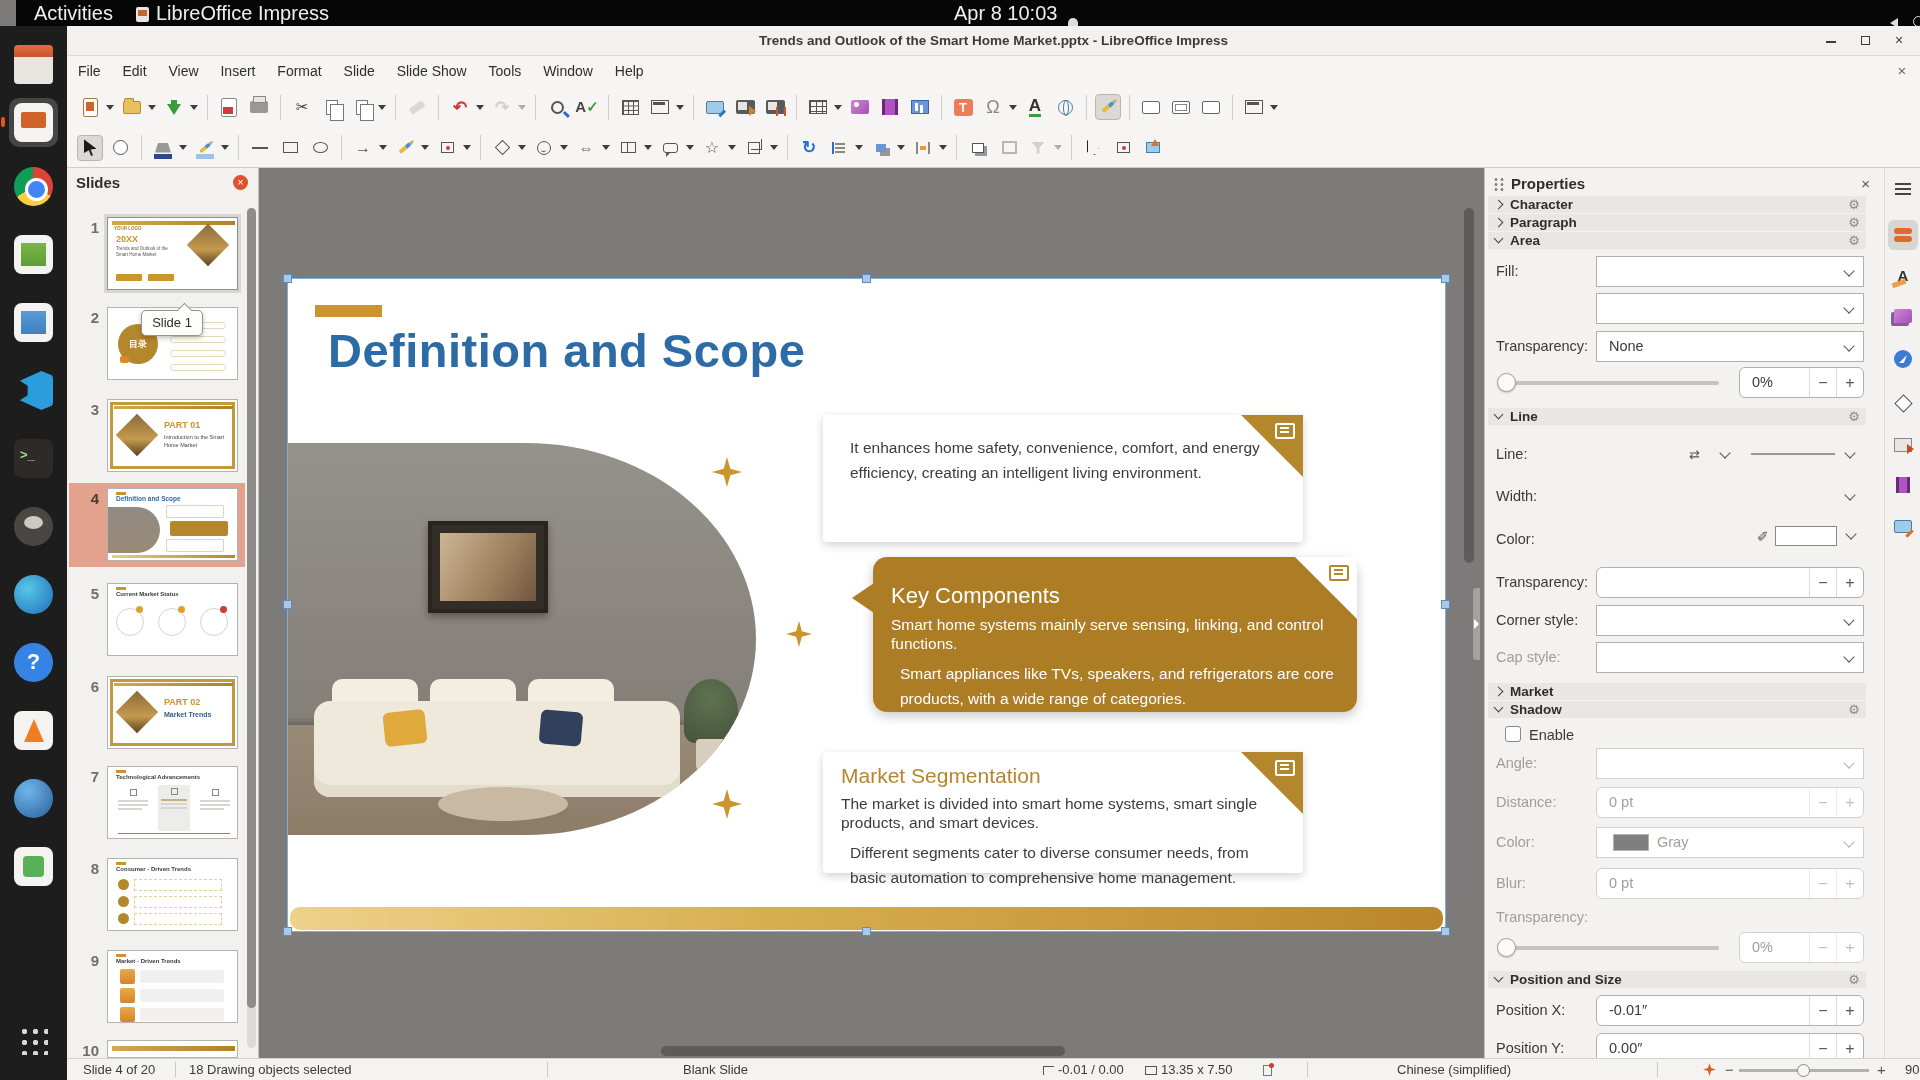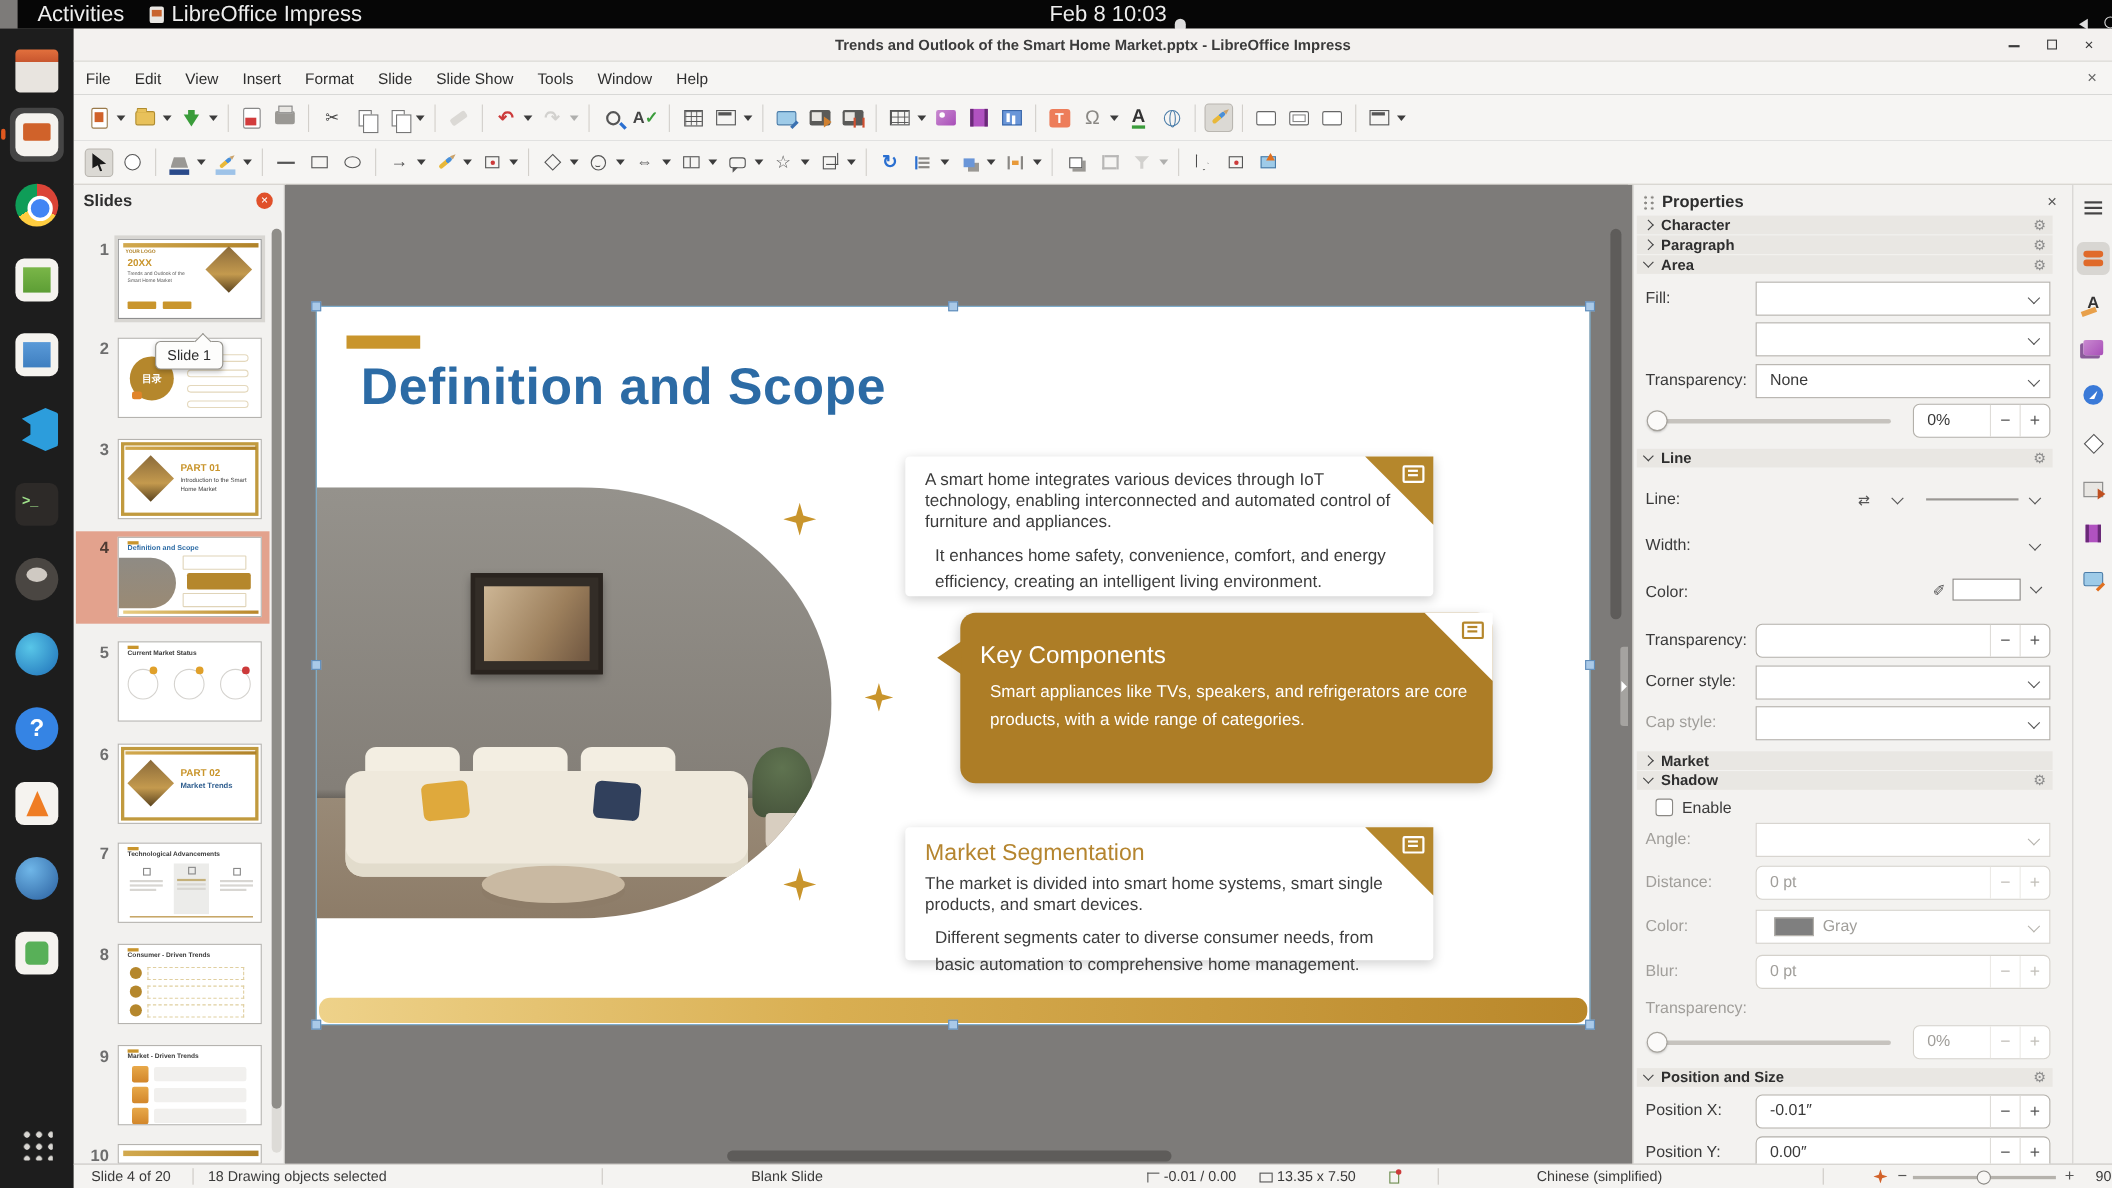--- a/index.html
+++ b/index.html
@@ -260,21 +260,21 @@
   #zoom-slider { position:absolute; left:1672px; top:10px; width:130px; height:3px; background:#b5b2ac; }
   #zoom-slider .zknob { position:absolute; left:58px; top:-5px; width:13px; height:13px; border-radius:50%; background:#f8f7f5; border:1px solid #8a8884; }
   .zend { position:absolute; top:0; font-size:15px; color:#555; line-height:21px; }
 </style>
 </head>
 <body>
 
 <div id="topbar">
   <span class="tb-item" style="left:18px">Activities</span>
   <span class="tb-item" style="left:120px"><span class="impress-mini"></span><span>LibreOffice Impress</span></span>
-  <span class="tb-item" style="left:938px">Feb 8 10:03</span>
+  <span class="tb-item" style="left:938px">Apr 8 10:03</span>
   <span class="tb-item" style="left:1052px;top:8px"><span class="bell"></span></span>
   <span class="tb-item" style="right:38px;top:8px"><span style="display:inline-block;width:0;height:0;border-top:5px solid transparent;border-bottom:5px solid transparent;border-right:8px solid #ddd"></span></span>
   <span class="tb-item" style="right:12px;top:7px"><span style="display:inline-block;width:11px;height:11px;border:1.5px solid #ddd;border-radius:50%"></span></span>
 </div>
 
 <div id="dock">
   <div class="dock-slot" style="top:14px">
       <div class="dk dk-files"></div>
     </div>
   <div class="dock-slot active" style="top:72px">
@@ -746,28 +746,28 @@
       <div class="pot"></div>
     </div>
 
     <span class="sparkle" style="left:424px;top:178px;width:30px;height:30px"></span>
     <span class="sparkle" style="left:498px;top:342px;width:26px;height:26px"></span>
     <span class="sparkle" style="left:424px;top:510px;width:30px;height:30px"></span>
 
     <div class="card" style="left:535px;top:136px;width:480px;height:127px">
       <div class="fold"></div>
       <span class="corner-ic"></span>
-      <p>A smart home integrates various devices through IoT technology, enabling interconnected and automated control of furniture and appliances.</p>
       <p class="p2">It enhances home safety, convenience, comfort, and energy efficiency, creating an intelligent living environment.</p>
     </div>
 
     <div class="card gold" style="left:585px;top:278px;width:484px;height:155px">
       <div class="fold"></div>
       <span class="corner-ic"></span>
       <div class="card-title">Key Components</div>
+      <p>Smart home systems mainly serve sensing, linking, and control functions.</p>
       <p class="p2">Smart appliances like TVs, speakers, and refrigerators are core products, with a wide range of categories.</p>
     </div>
 
     <div class="card" style="left:535px;top:473px;width:480px;height:121px">
       <div class="fold"></div>
       <span class="corner-ic"></span>
       <div class="card-title">Market Segmentation</div>
       <p>The market is divided into smart home systems, smart single products, and smart devices.</p>
       <p class="p2">Different segments cater to diverse consumer needs, from basic automation to comprehensive home management.</p>
     </div>

